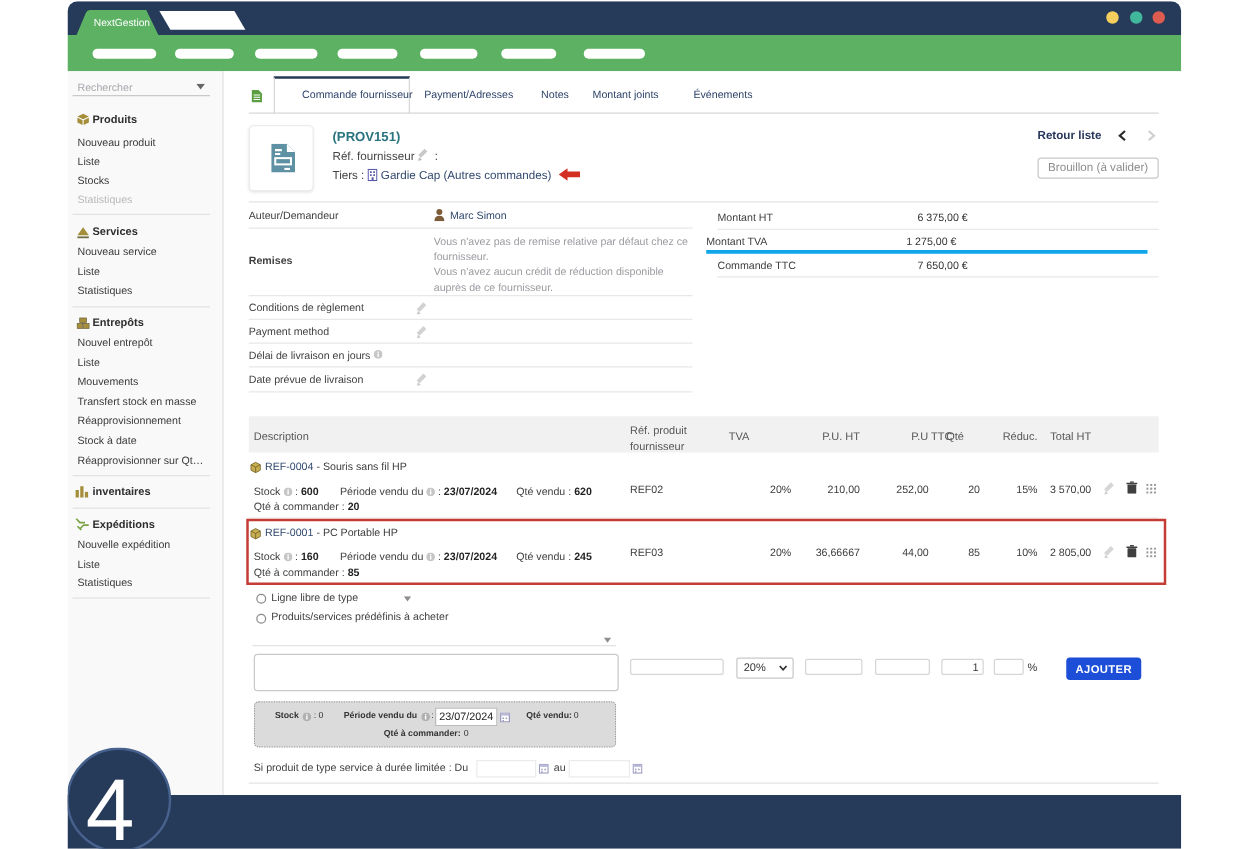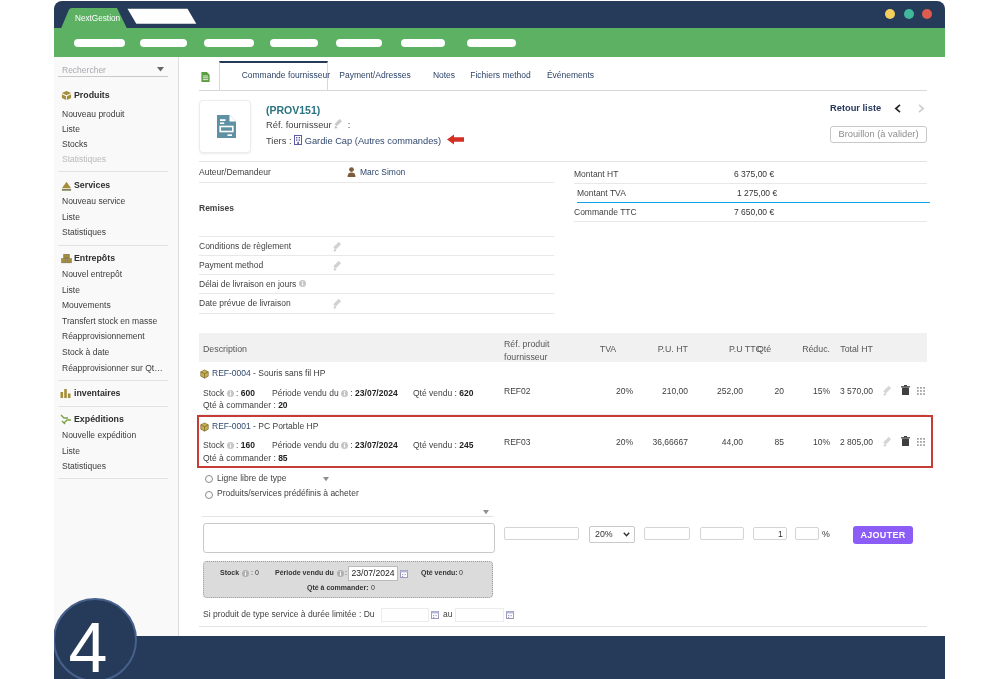--- a/index.html
+++ b/index.html
@@ -123,22 +123,22 @@
         <g stroke="#fff" stroke-width="0.9">
           <line x1="1.6" y1="4.4" x2="7.4" y2="4.4"></line>
           <line x1="1.6" y1="6.4" x2="7.4" y2="6.4"></line>
           <line x1="1.6" y1="8.4" x2="7.4" y2="8.4"></line>
         </g>
       </svg>
     <div class="abs" style="left:40px;top:4px;width:109px;height:30px;background:#fff;border:1px solid #d8d8d8;border-top:2px solid #253a55;border-bottom:none;"></div>
     <div class="t tabt" style="left:40px;width:111px;top:13px;text-align:right;">Commande fournisseur</div>
     <div class="t tabt" style="left:151px;width:90px;top:13px;text-align:center;">Payment/Adresses</div>
     <div class="t tabt" style="left:246px;width:38px;top:13px;text-align:center;">Notes</div>
-    <div class="t tabt" style="left:288px;width:67px;top:13px;text-align:center;">Fichiers method</div>
-    <div class="t tabt" style="left:360px;width:63px;top:13px;text-align:center;">Événements</div>
+    <div class="t tabt" style="left:288px;width:67px;top:13px;text-align:center;">Montant joints</div>
+    <div class="t tabt" style="left:360px;width:63px;top:13px;text-align:right;">Événements</div>
     <div class="abs" style="left:20px;top:33px;width:728px;border-top:1px solid #d8d8d8;"></div>
 
     <div class="abs" style="left:20px;top:43px;width:52px;height:53px;background:#fff;border:1px solid #ececec;border-radius:4px;box-shadow:0 1px 2px rgba(0,0,0,0.08);">
       <svg class="abs" style="left:17px;top:14px;" width="19" height="23" viewBox="0 0 19 23">
           <path d="M0 0 L12.5 0 L19 6.5 L19 23 L0 23 Z" fill="#5e91a3"></path>
           <path d="M12.5 0 L12.5 6.5 L19 6.5 Z" fill="#fff"></path>
           <path d="M12.5 6.5 L19 6.5 L12.5 0 Z" fill="none"></path>
           <g fill="#fff">
             <rect x="3" y="4.2" width="5.5" height="1.8"></rect>
             <rect x="3" y="7.4" width="4.2" height="1.6"></rect>
@@ -181,20 +181,21 @@
       <div class="abs" style="left:20px;top:105px;width:355px;height:21px;border-bottom:1px solid #e8e8e8;">
         <span class="abs" style="left:0;top:5px;">Auteur/Demandeur</span>
         <svg class="abs" style="left:148px;top:5px;" width="9" height="10" viewBox="0 0 9 10">
             <circle cx="4.5" cy="2.6" r="2.4" fill="#7d5d39"></circle>
             <path d="M0.5 10 Q0.5 5.6 4.5 5.6 Q8.5 5.6 8.5 10 Z" fill="#7d5d39"></path>
           </svg>
         <span class="abs lnk" style="left:161px;top:5px;">Marc Simon</span>
       </div>
       <div class="abs" style="left:20px;top:126px;width:355px;height:54px;border-bottom:1px solid #e8e8e8;">
         <span class="abs" style="left:0;top:20px;font-weight:bold;">Remises</span>
+        <div class="abs" style="left:148px;top:4px;font-size:8.5px;line-height:12.2px;color:#9b9ba1;">Vous n'avez pas de remise relative par défaut chez ce<br>fournisseur.<br>Vous n'avez aucun crédit de réduction disponible<br>auprès de ce fournisseur.</div>
       </div>
       <div class="abs" style="left:20px;top:180px;width:355px;height:19px;border-bottom:1px solid #e8e8e8;">
         <span class="abs" style="left:0;top:4px;">Conditions de règlement</span>
         <svg class="abs penc" style="left:134px;top:4px;" width="11" height="11" viewBox="0 0 12 12">
             <path d="M0.5 11.5 L1.5 8.5 L4 11 Z" fill="#c9c9c9"></path>
             <rect x="2.6" y="5.6" width="8.4" height="3.6" transform="rotate(-45 3 9)" fill="#d2d2d2"></rect>
           </svg>
       </div>
       <div class="abs" style="left:20px;top:199px;width:355px;height:19px;border-bottom:1px solid #e8e8e8;">
         <span class="abs" style="left:0;top:4px;">Payment method</span>
@@ -216,35 +217,35 @@
             <path d="M0.5 11.5 L1.5 8.5 L4 11 Z" fill="#c9c9c9"></path>
             <rect x="2.6" y="5.6" width="8.4" height="3.6" transform="rotate(-45 3 9)" fill="#d2d2d2"></rect>
           </svg>
       </div>
     </div>
     <div id="itr">
       <div class="abs" style="left:395px;top:108px;width:353px;height:19px;border-bottom:1px solid #e8e8e8;">
         <span class="abs" style="left:0;top:4px;">Montant HT</span>
           <span class="abs" style="left:160px;top:4px;color:#333;">6 375,00 €</span>
       </div>
-      <div class="abs" style="left:398px;top:127px;width:353px;height:19px;border-bottom:1px solid #0ea5e9;">
+      <div class="abs" style="left:386px;top:127px;width:353px;height:19px;border-bottom:3px solid #0ea5e9;">
         <span class="abs" style="left:0;top:4px;">Montant TVA</span>
           <span class="abs" style="left:160px;top:4px;color:#333;">1 275,00 €</span>
       </div>
       <div class="abs" style="left:395px;top:146px;width:353px;height:19px;border-bottom:1px solid #e8e8e8;">
         <span class="abs" style="left:0;top:4px;">Commande TTC</span>
           <span class="abs" style="left:160px;top:4px;color:#333;">7 650,00 €</span>
       </div>
     </div>
 
     <div id="ltab">
       <div class="abs" style="left:20px;top:276px;width:728px;height:29px;background:#f1f1f2;">
         <span class="abs hdr" style="left:4px;top:11px;">Description</span>
         <span class="abs hdr" style="left:305px;top:5px;line-height:13px;">Réf. produit<br>fournisseur</span>
-        <span class="abs hdr" style="left:384px;top:11px;width:50px;text-align:center;">TVA</span>
+        <span class="abs hdr" style="left:384px;top:11px;width:50px;text-align:left;">TVA</span>
         <span class="abs hdr" style="left:429px;top:11px;width:60px;text-align:right;">P.U. HT</span>
         <span class="abs hdr" style="left:484px;top:11px;width:60px;text-align:left;padding-left:46px;">P.U TTC</span>
         <span class="abs hdr" style="left:545px;top:11px;width:40px;text-align:center;">Qté</span>
         <span class="abs hdr" style="left:591px;top:11px;width:40px;text-align:right;">Réduc.</span>
         <span class="abs hdr" style="left:634px;top:11px;width:40px;text-align:right;">Total HT</span>
       </div>
       <div class="abs" style="left:20px;top:306px;width:728px;height:52px;border-bottom:1px solid #ececec;">
         <svg class="abs cube" style="left:1px;top:6px;" width="9" height="10" viewBox="0 0 12 13">
             <g stroke="#6b5a20" stroke-width="0.8">
               <path d="M6 1 L11 3.6 L11 9.4 L6 12 L1 9.4 L1 3.6 Z" fill="#c7ae52"></path>
@@ -367,21 +368,21 @@
       <div class="abs" style="left:24px;top:466px;width:292px;height:30px;border:1px solid #c9c9c9;border-radius:3px;background:#fff;"></div>
       <div class="abs inp" style="left:325px;top:470px;width:75px;height:13px;"></div>
       <div class="abs" style="left:410px;top:469px;width:46px;height:17px;border:1px solid #c9c9c9;border-radius:2px;background:#fff;font-size:8.8px;color:#333;line-height:15px;padding-left:5px;">20% <svg style="float:right;margin:5px 4px 0 0;" width="7" height="5" viewBox="0 0 7 5">
             <polyline points="0.8,0.8 3.5,3.8 6.2,0.8" fill="none" stroke="#333" stroke-width="1.4"></polyline>
           </svg></div>
       <div class="abs inp" style="left:465px;top:470px;width:46px;height:13px;"></div>
       <div class="abs inp" style="left:521px;top:470px;width:44px;height:13px;"></div>
       <div class="abs inp" style="left:574px;top:470px;width:34px;height:13px;text-align:right;font-size:8.8px;color:#333;line-height:13px;padding-right:3px;">1</div>
       <div class="abs inp" style="left:616px;top:470px;width:24px;height:13px;"></div>
       <span class="abs" style="left:643px;top:472px;font-size:8.8px;color:#333;">%</span>
-      <div class="abs" style="left:674px;top:469px;width:60px;height:18px;background:#8b5cf6;border-radius:3px;color:#fff;font-size:9px;font-weight:bold;text-align:center;line-height:18px;letter-spacing:0.3px;">AJOUTER</div>
+      <div class="abs" style="left:674px;top:469px;width:60px;height:18px;background:#1d4ed8;border-radius:3px;color:#fff;font-size:9px;font-weight:bold;text-align:center;line-height:18px;letter-spacing:0.3px;">AJOUTER</div>
       <div class="abs" style="left:24px;top:504px;width:290px;height:37px;background:#dbdbdb;border:1px dotted #9a9a9a;border-radius:4px;font-size:7px;color:#333;">
         <span class="abs" style="left:16px;top:7px;font-weight:bold;">Stock</span>
         <svg class="abs" style="left:38px;top:8px;" width="7" height="7" viewBox="0 0 10 10">
             <circle cx="5" cy="5" r="5" fill="#b0b0b0"></circle>
             <rect x="4.2" y="4" width="1.6" height="4" fill="#fff"></rect>
             <rect x="4.2" y="1.8" width="1.6" height="1.6" fill="#fff"></rect>
           </svg>
         <span class="abs" style="left:47px;top:7px;">: 0</span>
         <span class="abs" style="left:71px;top:7px;font-weight:bold;">Période vendu du</span>
         <svg class="abs" style="left:133px;top:8px;" width="7" height="7" viewBox="0 0 10 10">

